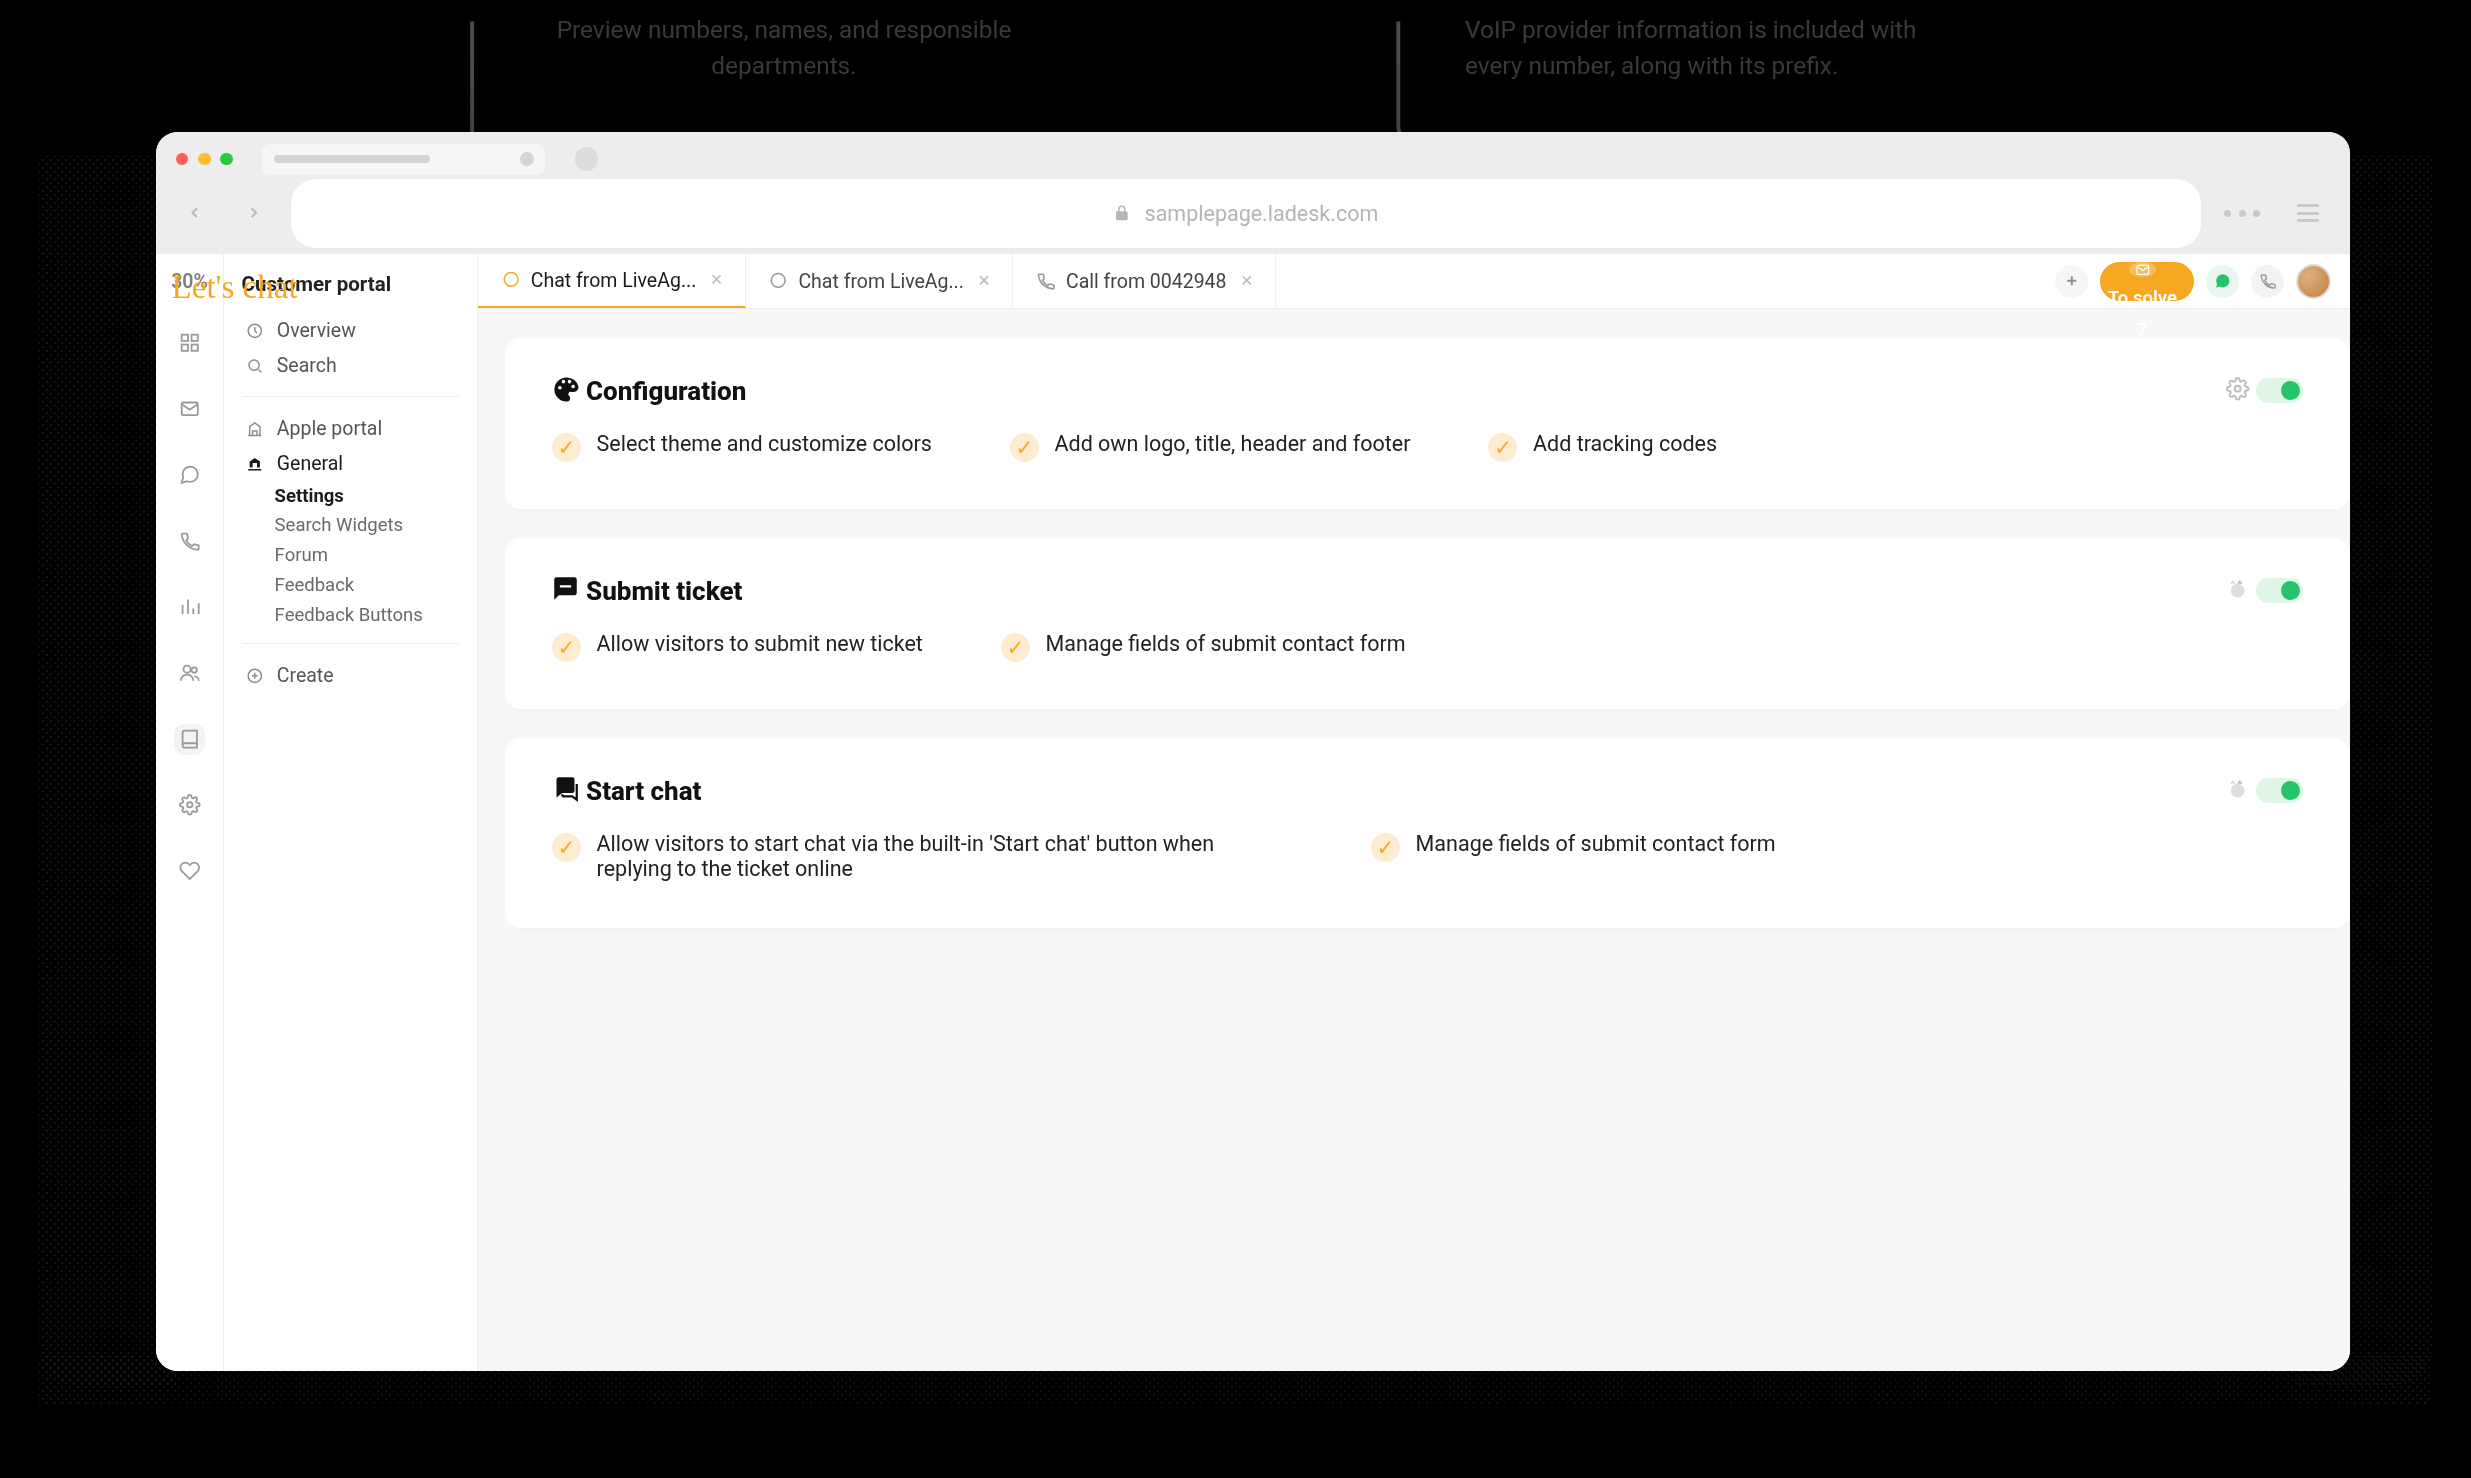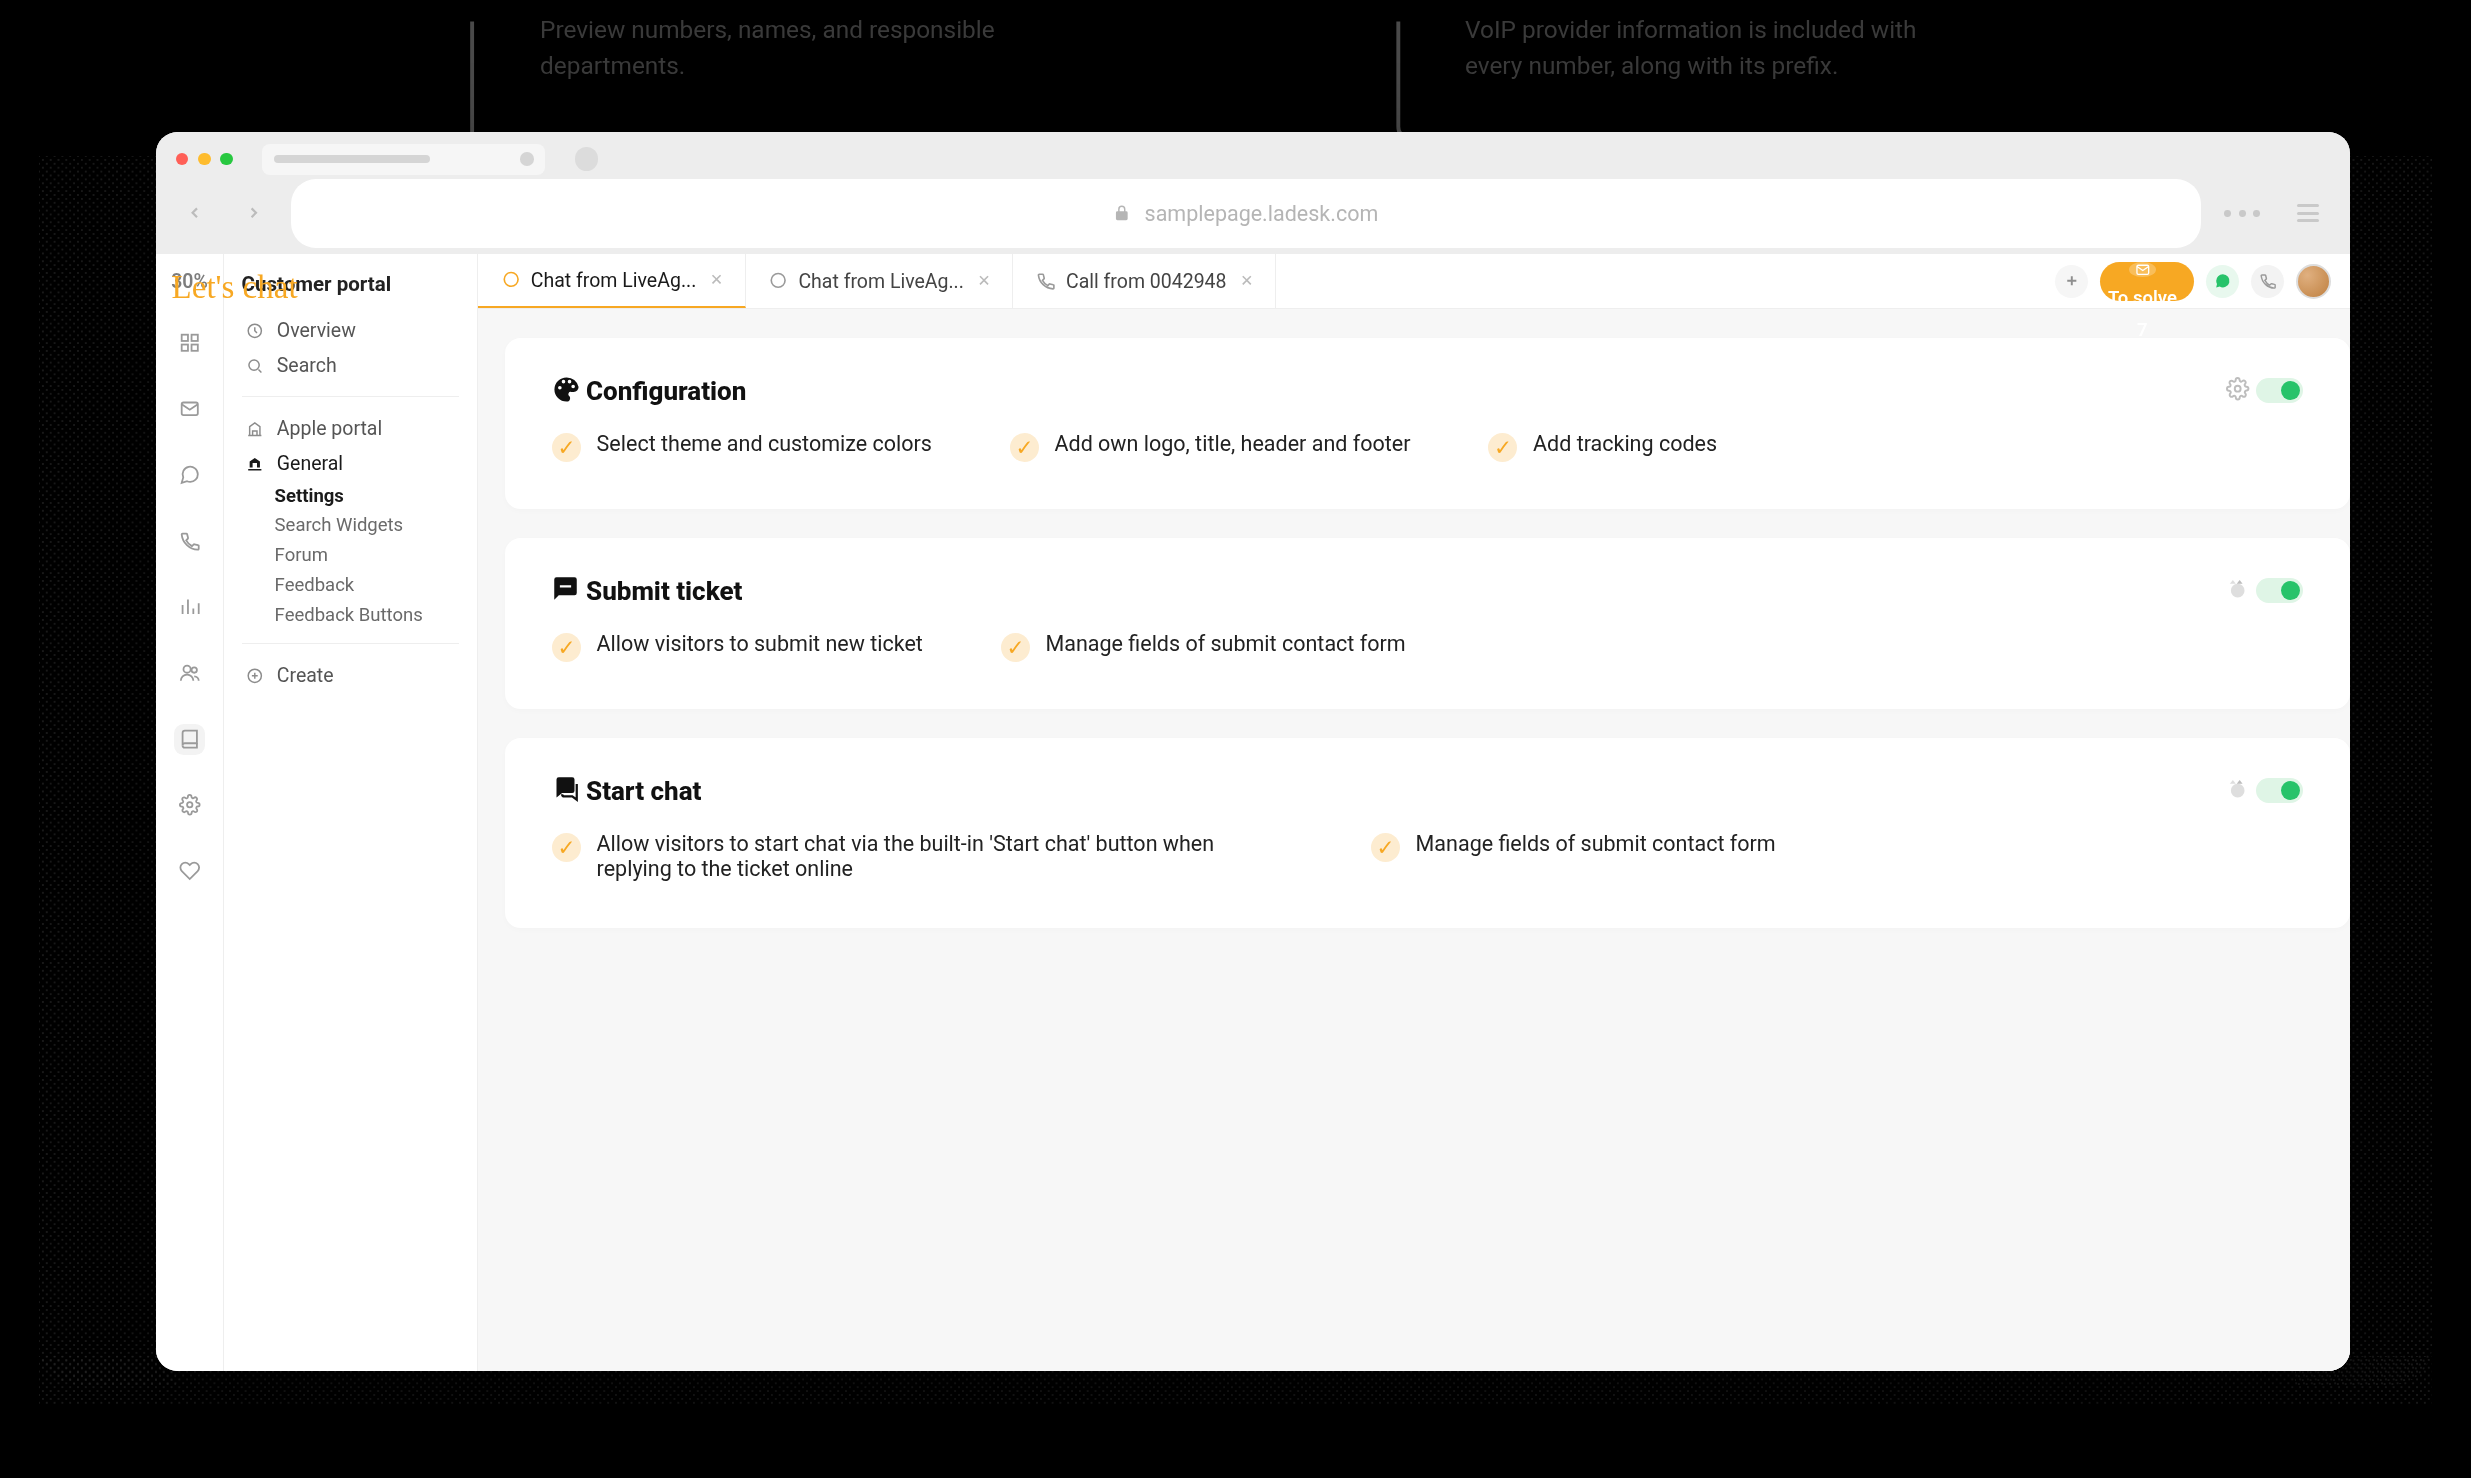--- a/index.html
+++ b/index.html
@@ -13,21 +13,21 @@
 }
 
 
 .annotation {
   position: absolute;
   color: #3a3a3a;
   font-size: 24.4px;
   line-height: 1.5;
   max-width: 488px;
 }
-.annotation1 { left: 540px; top: 11.7px; }
+.annotation1 { left: 540px; top: 11.7px; text-align: center; }
 .annotation2 { left: 1465px; top: 11.7px; }
 
 .callout-line {
   position: absolute;
   stroke: #4a4a4a;
   stroke-width: 4;
   fill: none;
 }
 
 

